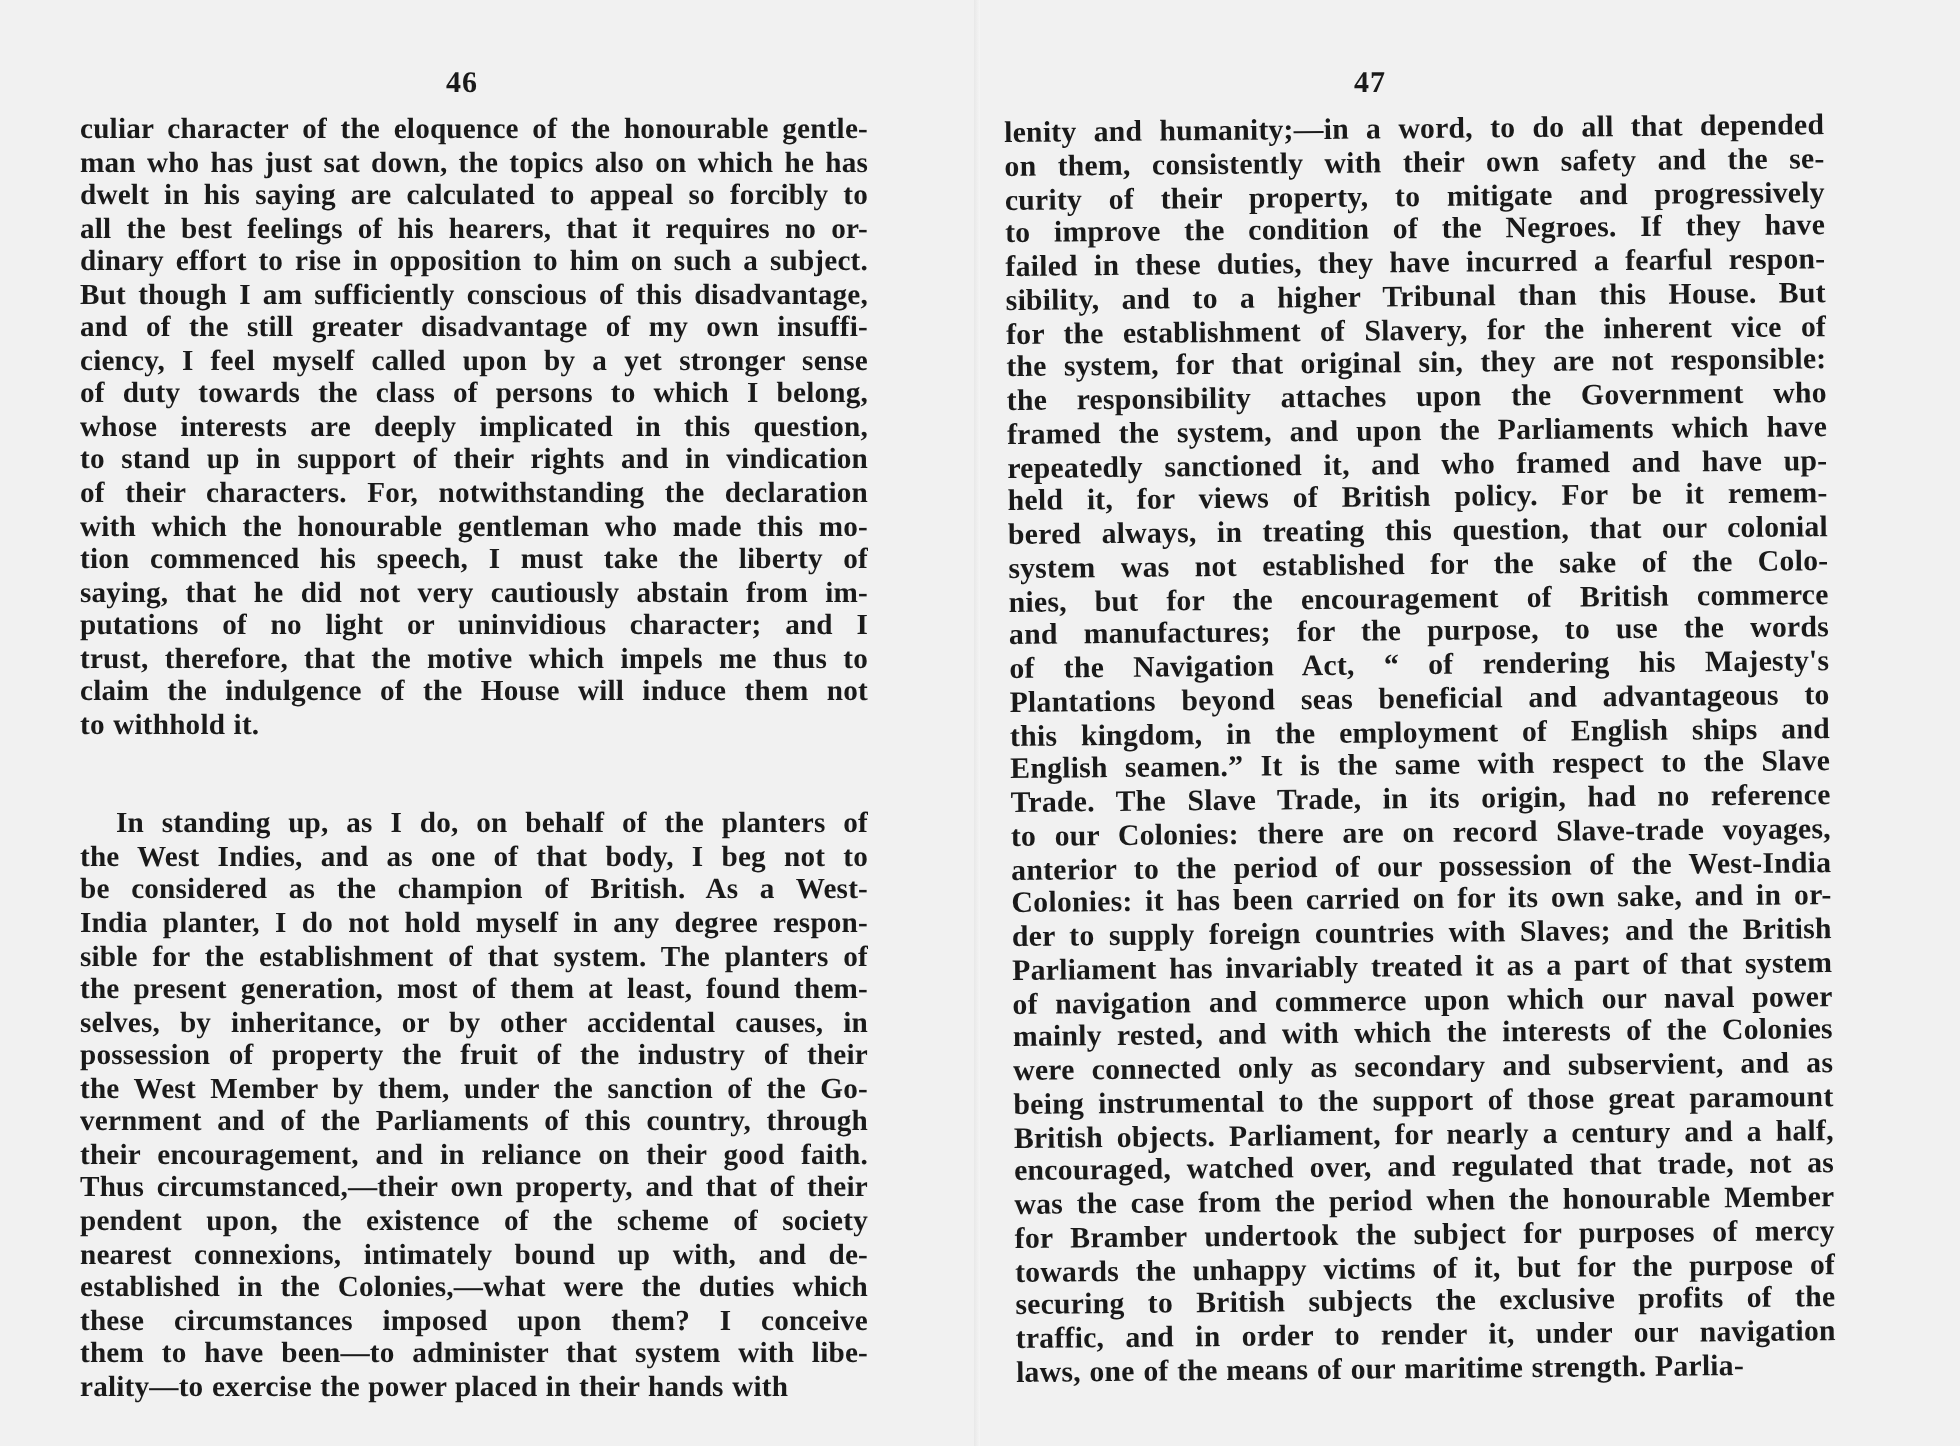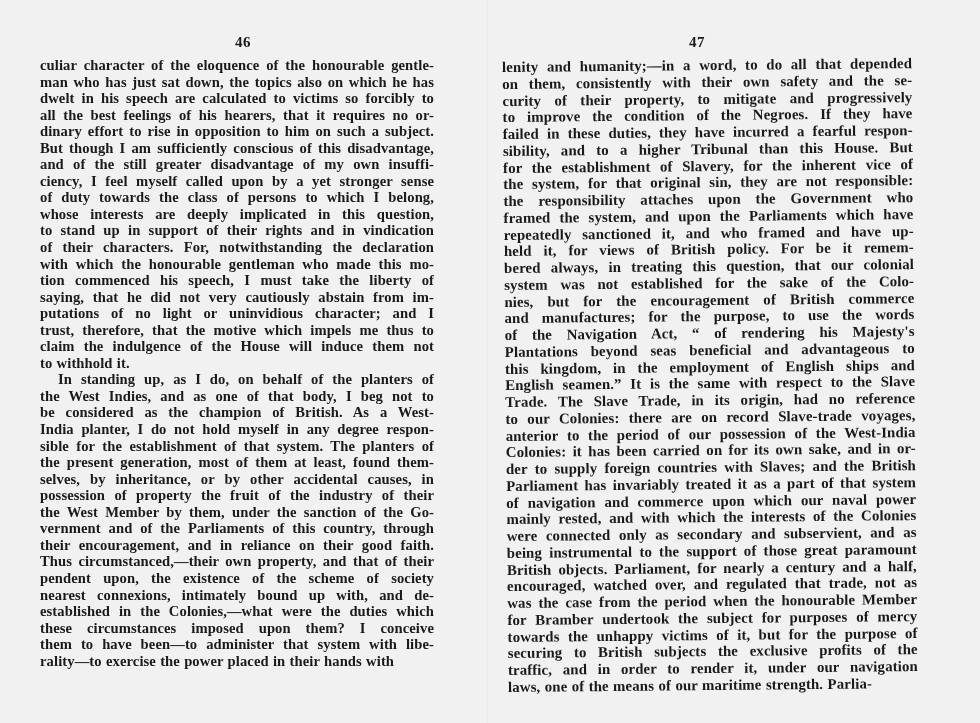--- a/index.html
+++ b/index.html
@@ -9,50 +9,50 @@
     font-family: "Liberation Serif", "DejaVu Serif", serif;
     color: #1a1a1a;
     position: relative;
   }
   .spread { position: absolute; left: 0; top: 0; width: 980px; height: 723px; }
   .page { position: absolute; top: 0; height: 723px; }
   .page.left { left: 0; width: 490px; }
   .page.right { left: 470px; width: 490px; }
   .folio {
     position: absolute; top: 34px; font-size: 15px; font-weight: bold;
-    width: 40px; text-align: center; letter-spacing: 0.5px;
+    width: 40px; text-align: left; letter-spacing: 0.5px;
   }
   .page.left .folio { left: 223px; }
   .page.right .folio { left: 207px; }
   .lines { position: absolute; margin: 0; padding: 0; list-style: none; }
   .page.left .lines { left: 40px; top: 57px; width: 394px; }
   .page.right .lines { left: 32px; top: 59px; width: 410px; transform: rotate(-0.55deg); transform-origin: 0 0; }
   .line {
     height: 16.55px; line-height: 16.55px; font-size: 14.6px; font-weight: bold;
     white-space: nowrap; text-align: justify; text-align-last: justify;
     letter-spacing: 0.1px; word-spacing: 0.5px;
   }
   .page.right .line { font-size: 14.9px; height: 16.75px; line-height: 16.75px; }
   .line.last { text-align-last: left; }
-  .line.indent { padding-left: 18px; }
+  .line.indent { padding-left: 18px; margin-top: 33px; }
   .gutter {
     position: absolute; left: 487px; top: 0; width: 3px; height: 723px;
     background: linear-gradient(to right, #e8e8e8, #f5f5f5);
   }
 </style>
 </head>
 <body>
 
 <div class="spread">
   <div class="page left">
     <div class="folio">46</div>
     <ul class="lines">
         <li class="line">culiar character of the eloquence of the honourable gentle-</li>
         <li class="line">man who has just sat down, the topics also on which he has</li>
-        <li class="line">dwelt in his speech are calculated to victims so forcibly to</li>
+        <li class="line">dwelt in his saying are calculated to appeal so forcibly to</li>
         <li class="line">all the best feelings of his hearers, that it requires no or-</li>
         <li class="line">dinary effort to rise in opposition to him on such a subject.</li>
         <li class="line">But though I am sufficiently conscious of this disadvantage,</li>
         <li class="line">and of the still greater disadvantage of my own insuffi-</li>
         <li class="line">ciency, I feel myself called upon by a yet stronger sense</li>
         <li class="line">of duty towards the class of persons to which I belong,</li>
         <li class="line">whose interests are deeply implicated in this question,</li>
         <li class="line">to stand up in support of their rights and in vindication</li>
         <li class="line">of their characters. For, notwithstanding the declaration</li>
         <li class="line">with which the honourable gentleman who made this mo-</li>

